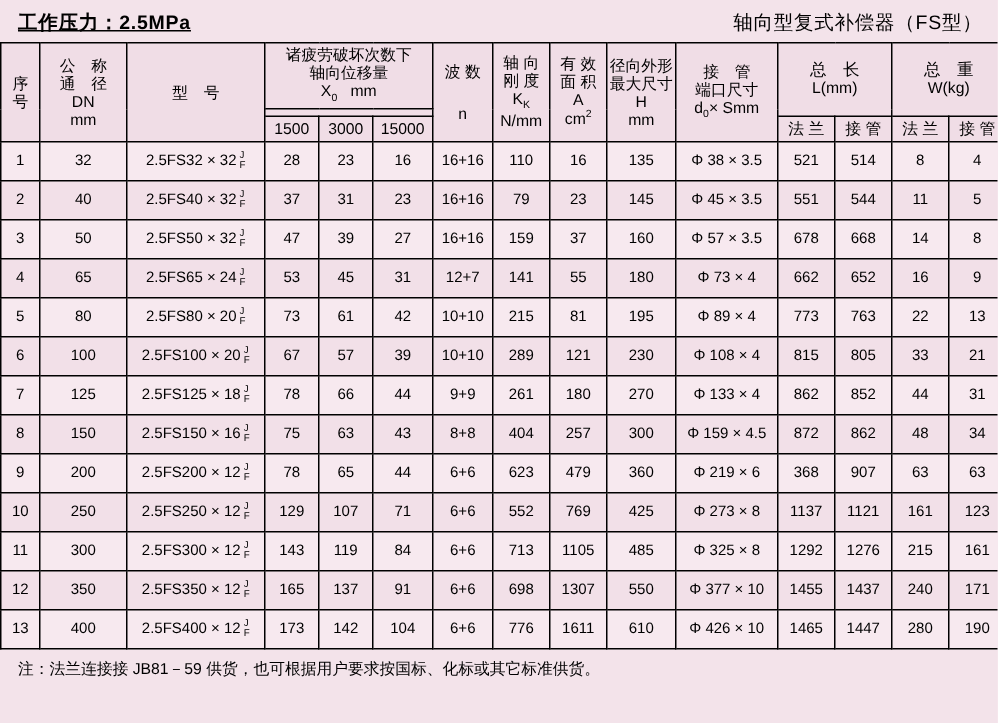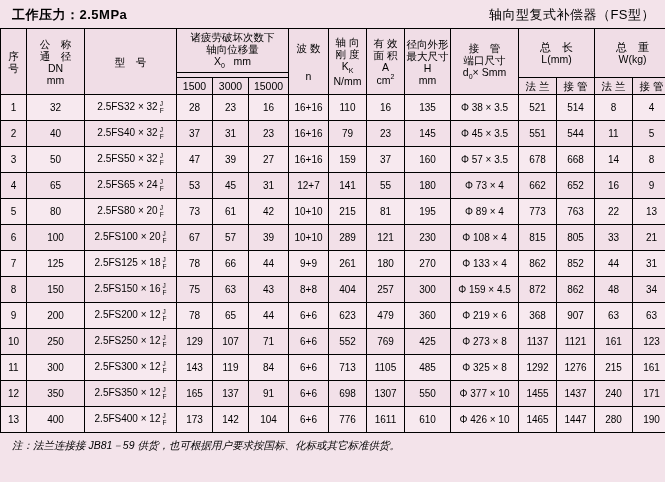--- a/index.html
+++ b/index.html
@@ -8,21 +8,21 @@
     background:#f3e3ea;
     font-family:"Liberation Sans","DejaVu Sans",sans-serif;
     color:#000;
     -webkit-font-smoothing:antialiased;
   }
   .page{position:relative;width:665px;height:482px;box-sizing:border-box;padding:0;}
   .topbar{
     display:flex;justify-content:space-between;align-items:flex-end;
     padding:6px 10px 4px 12px;
   }
-  .top-left{font-size:13px;font-weight:bold;letter-spacing:0.5px;}
+  .top-left{font-size:13px;font-weight:bold;letter-spacing:0.5px;text-decoration:underline;}
   .top-right{font-size:13px;font-weight:normal;letter-spacing:0.5px;}
   table.main{
     border-collapse:collapse;
     width:643px;
     margin:0 auto;
     table-layout:fixed;
     background:#f7e9ef;
   }
   table.main th, table.main td{
     border:1px solid #000;
@@ -48,21 +48,20 @@
     vertical-align:middle;
     font-size:6.5px;
     line-height:1.0;
     margin-left:2px;
     text-align:left;
   }
   .jf span{display:block;}
   .footnote{
     font-size:10.5px;
     padding:6px 0 0 12px;
-    font-style:italic;
   }
   sub{font-size:7px;}
 </style>
 </head>
 <body>
 
 <div class="page">
 
   <div class="topbar">
     <div class="top-left">工作压力：2.5MPa</div>

